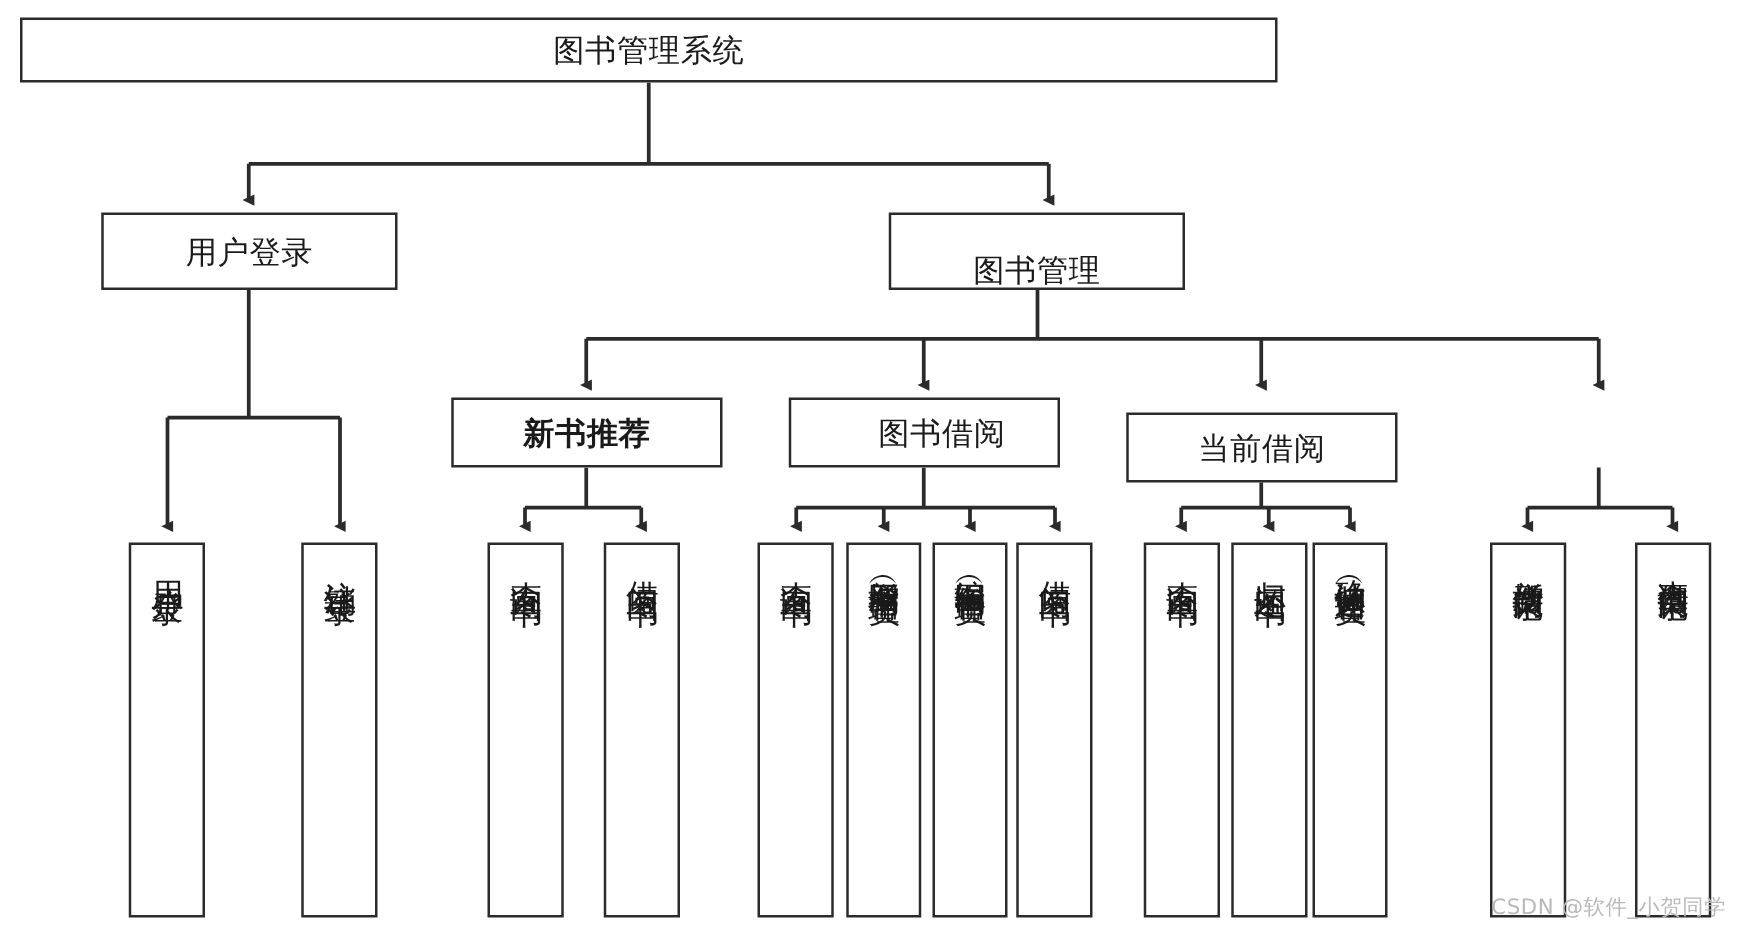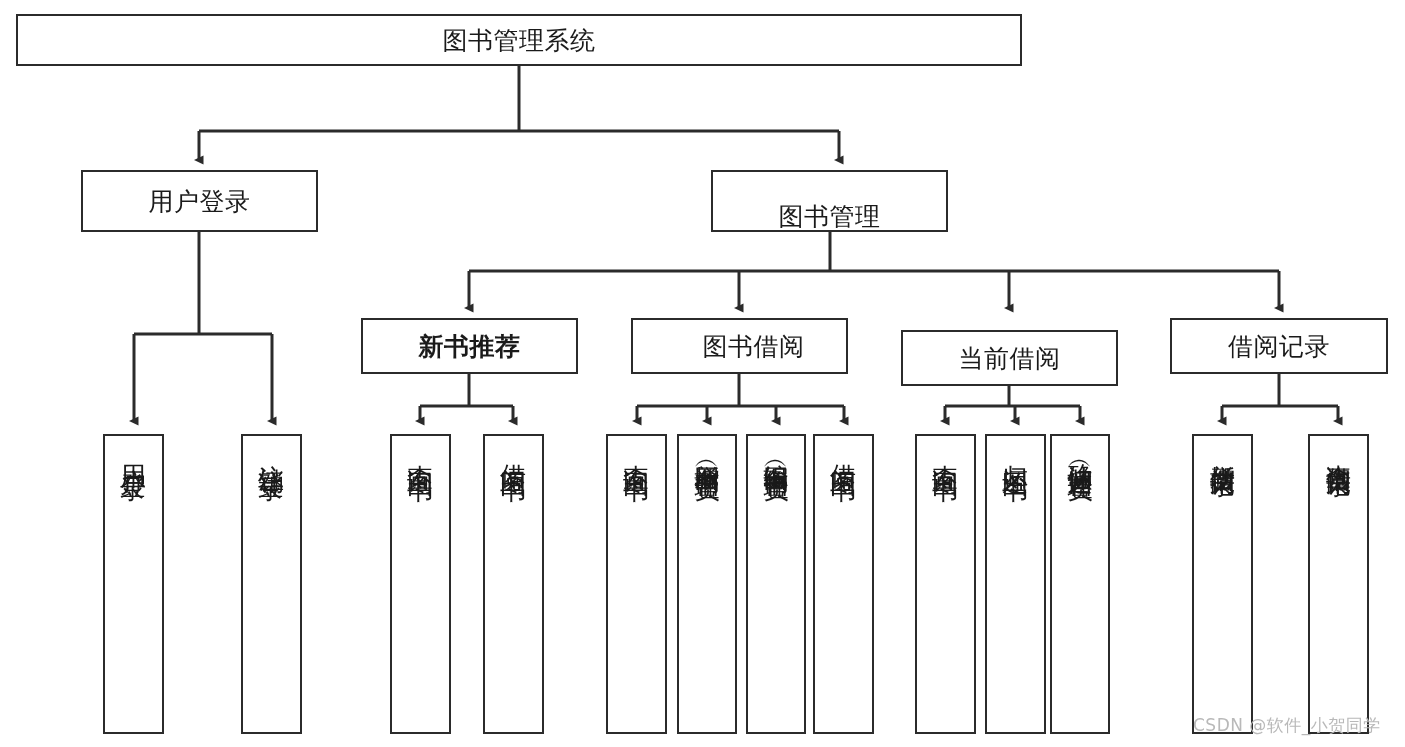--- a/index.html
+++ b/index.html
@@ -146,23 +146,20 @@
 
   <div class="node horizontal" style="left:361px; top:318px; width:217px; height:56px;font-weight:bold;">
     <span class="node-label">新书推荐</span>
   </div>
   <div class="node horizontal" style="left:631px; top:318px; width:217px; height:56px;padding-left:28px;">
     <span class="node-label">图书借阅</span>
   </div>
   <div class="node horizontal" style="left:901px; top:318px; width:217px; height:56px;margin-top:12px;">
     <span class="node-label">当前借阅</span>
   </div>
-  <div class="node horizontal" style="left:1170px; top:318px; width:218px; height:56px;">
-    <span class="node-label">借阅记录</span>
-  </div>
 
   <div class="node vertical" style="left:103px; top:434px; width:61px; height:300px;">
     <span class="node-label">用户登录</span>
   </div>
   <div class="node vertical" style="left:241px; top:434px; width:61px; height:300px;">
     <span class="node-label">注销登录</span>
   </div>
 
   <div class="node vertical" style="left:390px; top:434px; width:61px; height:300px;">
     <span class="node-label">查询图书</span>

